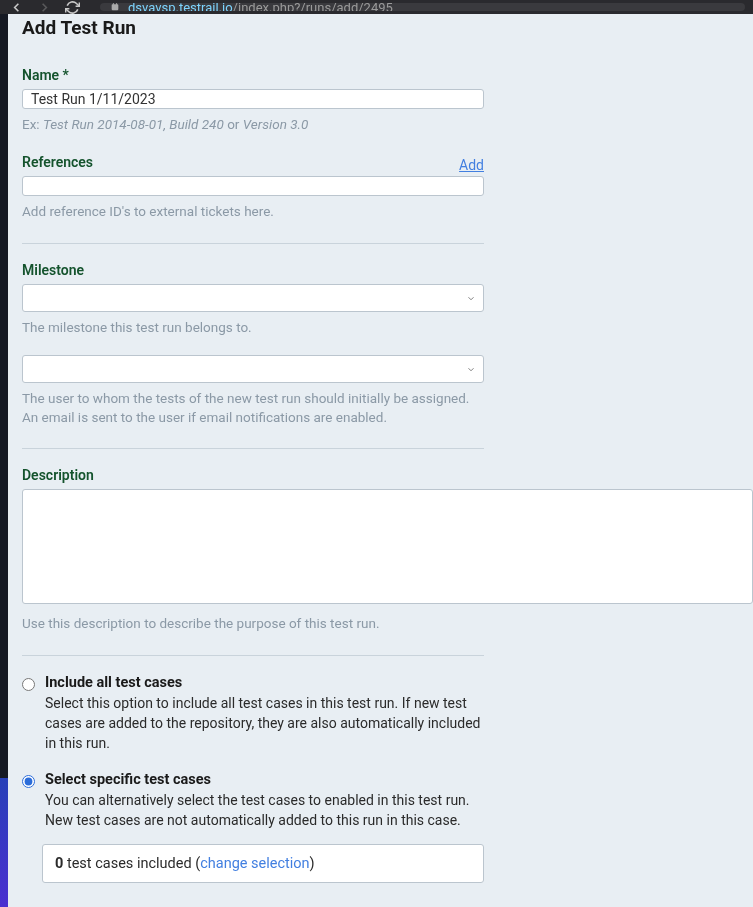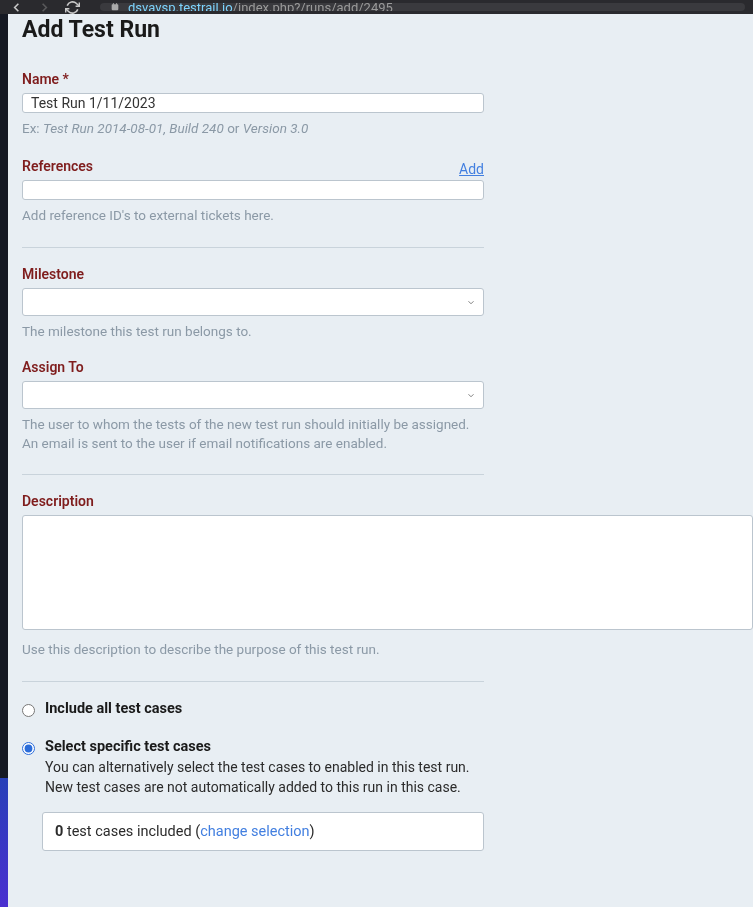--- a/index.html
+++ b/index.html
@@ -64,39 +64,39 @@
     .content-wrapper {
       position: absolute;
       top: 14px;
       left: 8px;
       right: 0;
       bottom: 0;
       background: #e8eef3;
       padding: 0 0 0 14px;
     }
     .page-title {
-      font-size: 23px;
+      font-size: 19px;
       font-weight: 700;
       color: #1a1a1a;
       padding-top: 2px;
       margin-bottom: 28px;
     }
     .form-group {
       margin-bottom: 10px;
     }
     .label-row {
       display: flex;
       justify-content: space-between;
       align-items: center;
       width: 462px;
     }
     .label {
       font-size: 14px;
       font-weight: 600;
-      color: #7f1d1d;
+      color: #14532d;
       display: block;
       margin-bottom: 6px;
     }
     .text-input {
       width: 462px;
       height: 20px;
       border: 1px solid #bbc5ce;
       border-radius: 3px;
       background: #fff;
       padding: 0 8px;
@@ -293,21 +293,20 @@
       <span class="select-arrow">
         <svg width="10" height="10" viewBox="0 0 24 24" fill="none" stroke="#666" stroke-width="2">
             <path d="M6 9l6 6 6-6"></path>
           </svg>
       </span>
     </div>
     <div class="help-text">The milestone this test run belongs to.</div>
   </div>
 
   <div class="form-group" style="margin-top:18px;">
-    <label class="label">Assign To</label>
     <div class="select-wrapper">
       <input type="text" class="select-input" readonly="" value="" style="">
       <span class="select-arrow">
         <svg width="10" height="10" viewBox="0 0 24 24" fill="none" stroke="#666" stroke-width="2">
             <path d="M6 9l6 6 6-6"></path>
           </svg>
       </span>
     </div>
     <div class="help-text">The user to whom the tests of the new test run should initially be assigned. An email is sent to the user if email notifications are enabled.</div>
   </div>
@@ -320,20 +319,21 @@
     <div class="help-text">Use this description to describe the purpose of this test run.</div>
   </div>
 
   <hr class="divider">
 
   <div class="radio-group">
     <div class="radio-row">
       <input type="radio" name="include" class="radio-input" style="">
       <div class="radio-content">
         <span class="radio-label">Include all test cases</span>
+        <div class="radio-desc">Select this option to include all test cases in this test run. If new test cases are added to the repository, they are also automatically included in this run.</div>
       </div>
     </div>
   </div>
 
   <div class="radio-group">
     <div class="radio-row">
       <input type="radio" name="include" class="radio-input" checked="" style="">
       <div class="radio-content">
         <span class="radio-label">Select specific test cases</span>
         <div class="radio-desc">You can alternatively select the test cases to enabled in this test run. New test cases are not automatically added to this run in this case.</div>

